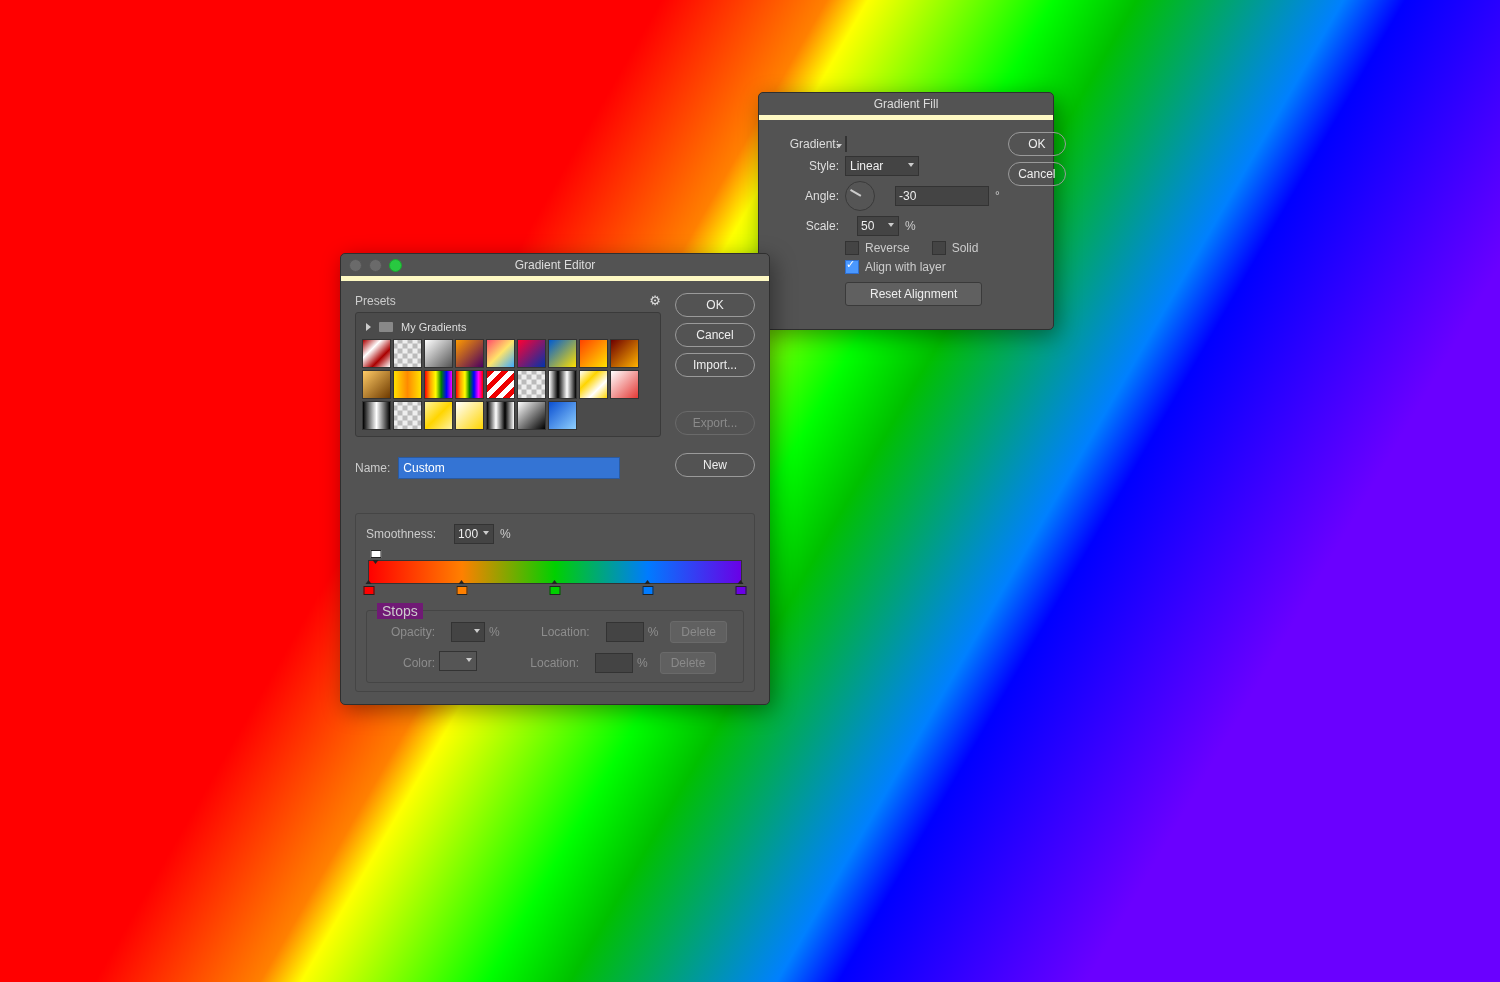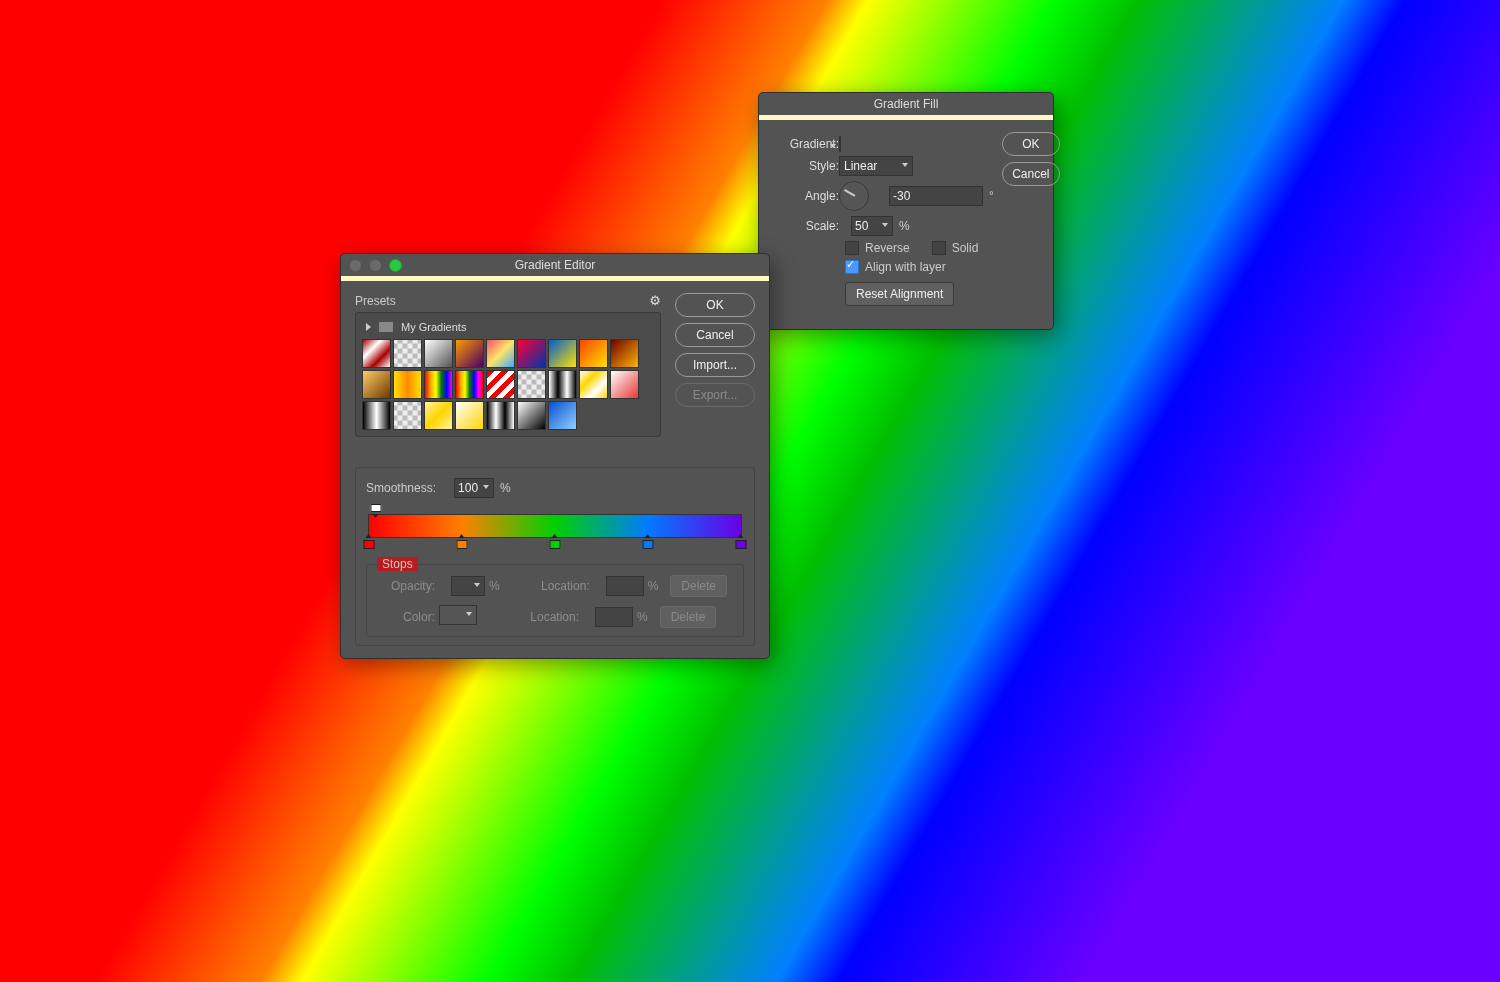--- a/index.html
+++ b/index.html
@@ -6,24 +6,24 @@
   body{background:linear-gradient(120deg,#ff0000 0%,#ff0000 32%,#ff8000 40%,#ffff00 42%,#00ff00 51%,#00c000 55%,#0080ff 65%,#0000ff 68%,#6a00ff 80%,#6a00ff 100%);position:relative;}
 
   .panel{position:absolute;background:#535353;border:1px solid #2f2f2f;box-shadow:4px 6px 22px rgba(0,0,0,0.4);border-radius:5px;}
   .titlebar{height:22px;line-height:22px;text-align:center;font-size:12px;color:#ddd;background:#535353;border-bottom:5px solid #fef9c3;border-radius:5px 5px 0 0;position:relative;}
   .traffic{position:absolute;left:8px;top:5px;display:flex;gap:7px;}
   .tl{width:11px;height:11px;border-radius:50%;}
   .tl.dim{background:#6a6a6a;border:1px solid #555;}
   .tl.green{background:#28c940;border:1px solid #1aa82e;}
   .body{padding:12px 14px;}
   .row{display:flex;align-items:center;margin:5px 0;}
-  .lbl{width:66px;text-align:right;color:#ddd;}
+  .lbl{width:66px;text-align:right;margin-right:6px;color:#ddd;}
   .btn{background:transparent;border:1px solid #9a9a9a;color:#eee;font-size:12px;border-radius:13px;padding:4px 0;width:78px;text-align:center;cursor:pointer;display:inline-block;margin-bottom:6px;}
-  .btn.box{border-radius:3px;border:1px solid #3a3a3a;background:#606060;width:auto;padding:4px 10px;}
-  .btn.dis{color:#8a8a8a;border-color:#6a6a6a;}
+  .btn.box{border-radius:3px;border:1px solid #3a3a3a;background:#606060;width:auto;padding:4px 24px;}
+  .btn.dis{color:#8a8a8a;border-color:#6a6a6a;margin-top:28px;}
   .sel{background:#444;border:1px solid #333;color:#eee;height:20px;font-size:12px;padding:0 16px 0 4px;position:relative;appearance:none;}
   .selwrap{position:relative;display:inline-block;}
   .selwrap::after{content:"";position:absolute;right:5px;top:7px;border-left:3px solid transparent;border-right:3px solid transparent;border-top:4px solid #ccc;}
   .num{background:#444;border:1px solid #333;color:#eee;height:18px;width:44px;font-size:12px;padding:0 3px;margin-left:12px;}
   .chk{width:12px;height:12px;border:1px solid #333;background:#444;display:inline-block;margin-right:6px;vertical-align:middle;position:relative;}
   .chk.on{background:#4a98ff;border-color:#2f6fd0;}
   .chk.on::after{content:"✓";position:absolute;top:-3px;left:0;font-size:11px;color:#fff;}
   .presets{border:1px solid #3a3a3a;border-radius:3px;padding:6px;background:#4b4b4b;}
   .folderrow{display:flex;align-items:center;font-size:11px;color:#ddd;padding:2px 0 6px 4px;position:relative;}
   .chev{display:inline-block;border-top:4px solid transparent;border-bottom:4px solid transparent;border-left:5px solid #ccc;margin-right:8px;}
@@ -32,21 +32,21 @@
   .sw{width:29px;height:29px;border:1px solid #333;box-sizing:border-box;}
   .nmin{background:#3474d4;color:#fff;border:1px solid #2a5aa0;height:18px;font-size:12px;padding:1px 4px;width:212px;}
   .gradbar{height:22px;border:1px solid #333;background:linear-gradient(90deg,#ff0000 0%,#ff8000 25%,#00d000 50%,#007bff 75%,#6a00e6 100%);position:relative;margin:6px 0 0;}
   .ostop{position:absolute;top:-11px;width:11px;height:11px;transform:translateX(-50%);}
   .ostop::before{content:"";position:absolute;bottom:-3px;left:2px;border-left:3px solid transparent;border-right:3px solid transparent;border-top:4px solid #222;}
   .ostop .box{width:11px;height:8px;border:1px solid #222;background:#fff;box-sizing:border-box;}
   .cstop{position:absolute;bottom:-13px;width:11px;height:13px;transform:translateX(-50%);}
   .cstop::before{content:"";position:absolute;top:-3px;left:2px;border-left:3px solid transparent;border-right:3px solid transparent;border-bottom:4px solid #222;}
   .cstop .box{width:11px;height:9px;border:1px solid #222;box-sizing:border-box;margin-top:3px;}
   .group{border:1px solid #454545;border-radius:3px;padding:10px 10px 8px;margin-top:18px;position:relative;}
-  .group>.title{position:absolute;top:-8px;left:10px;background:#b91c1c;padding:0 5px;font-size:12px;}
+  .group>.title{position:absolute;top:-8px;left:10px;background:#701a75;padding:0 5px;font-size:14px;}
   .angwheel{width:28px;height:28px;border-radius:50%;border:1px solid #3a3a3a;background:#555;position:relative;margin-right:8px;}
   .angwheel::after{content:"";position:absolute;width:12px;height:1.5px;background:#ccc;top:13px;left:3px;transform-origin:right center;transform:rotate(30deg);}
   .gear{font-size:13px;color:#ddd;}
   .swatchstrip{width:110px;height:18px;border:1px solid #333;background:linear-gradient(90deg,#ff0000 0%,#ff8000 25%,#00d000 50%,#007bff 75%,#6a00e6 100%);}
 
   
   .p0{background:linear-gradient(135deg,#a00,#fff,#a00,#fff);}
   .p1{background:repeating-conic-gradient(#bbb 0 25%,#eee 0 50%)50%/10px 10px;}
   .p2{background:linear-gradient(135deg,#fff,#555);}
   .p3{background:linear-gradient(135deg,#ff9a00,#4a0060);}
@@ -173,20 +173,29 @@
       </div>
     </div>
     <div style="width:80px;display:flex;flex-direction:column;">
       <span class="btn">OK</span>
       <span class="btn">Cancel</span>
       <span class="btn">Import...</span>
       <span class="btn dis">Export...</span>
     </div>
   </div>
 
+  <div class="body" style="display:flex;align-items:center;gap:14px;padding-top:0;">
+    <div style="flex:1;display:flex;align-items:center;">
+      <span style="margin-right:8px">Name:</span>
+      <input class="nmin" value="Custom" style="">
+    </div>
+    <div style="width:80px;display:flex;flex-direction:column;">
+      <span class="btn">New</span>
+    </div>
+  </div>
 
   <div class="body" style="padding-top:0;">
     <div class="group">
       <div style="display:flex;align-items:center;">
         <span style="margin-right:6px">Smoothness:</span>
         <span class="selwrap"><input class="num" style="width: 32px;" value="100"></span>
         <span style="margin-left:6px">%</span>
       </div>
 
       <div style="position:relative;margin-top:16px;padding:0 2px;">

